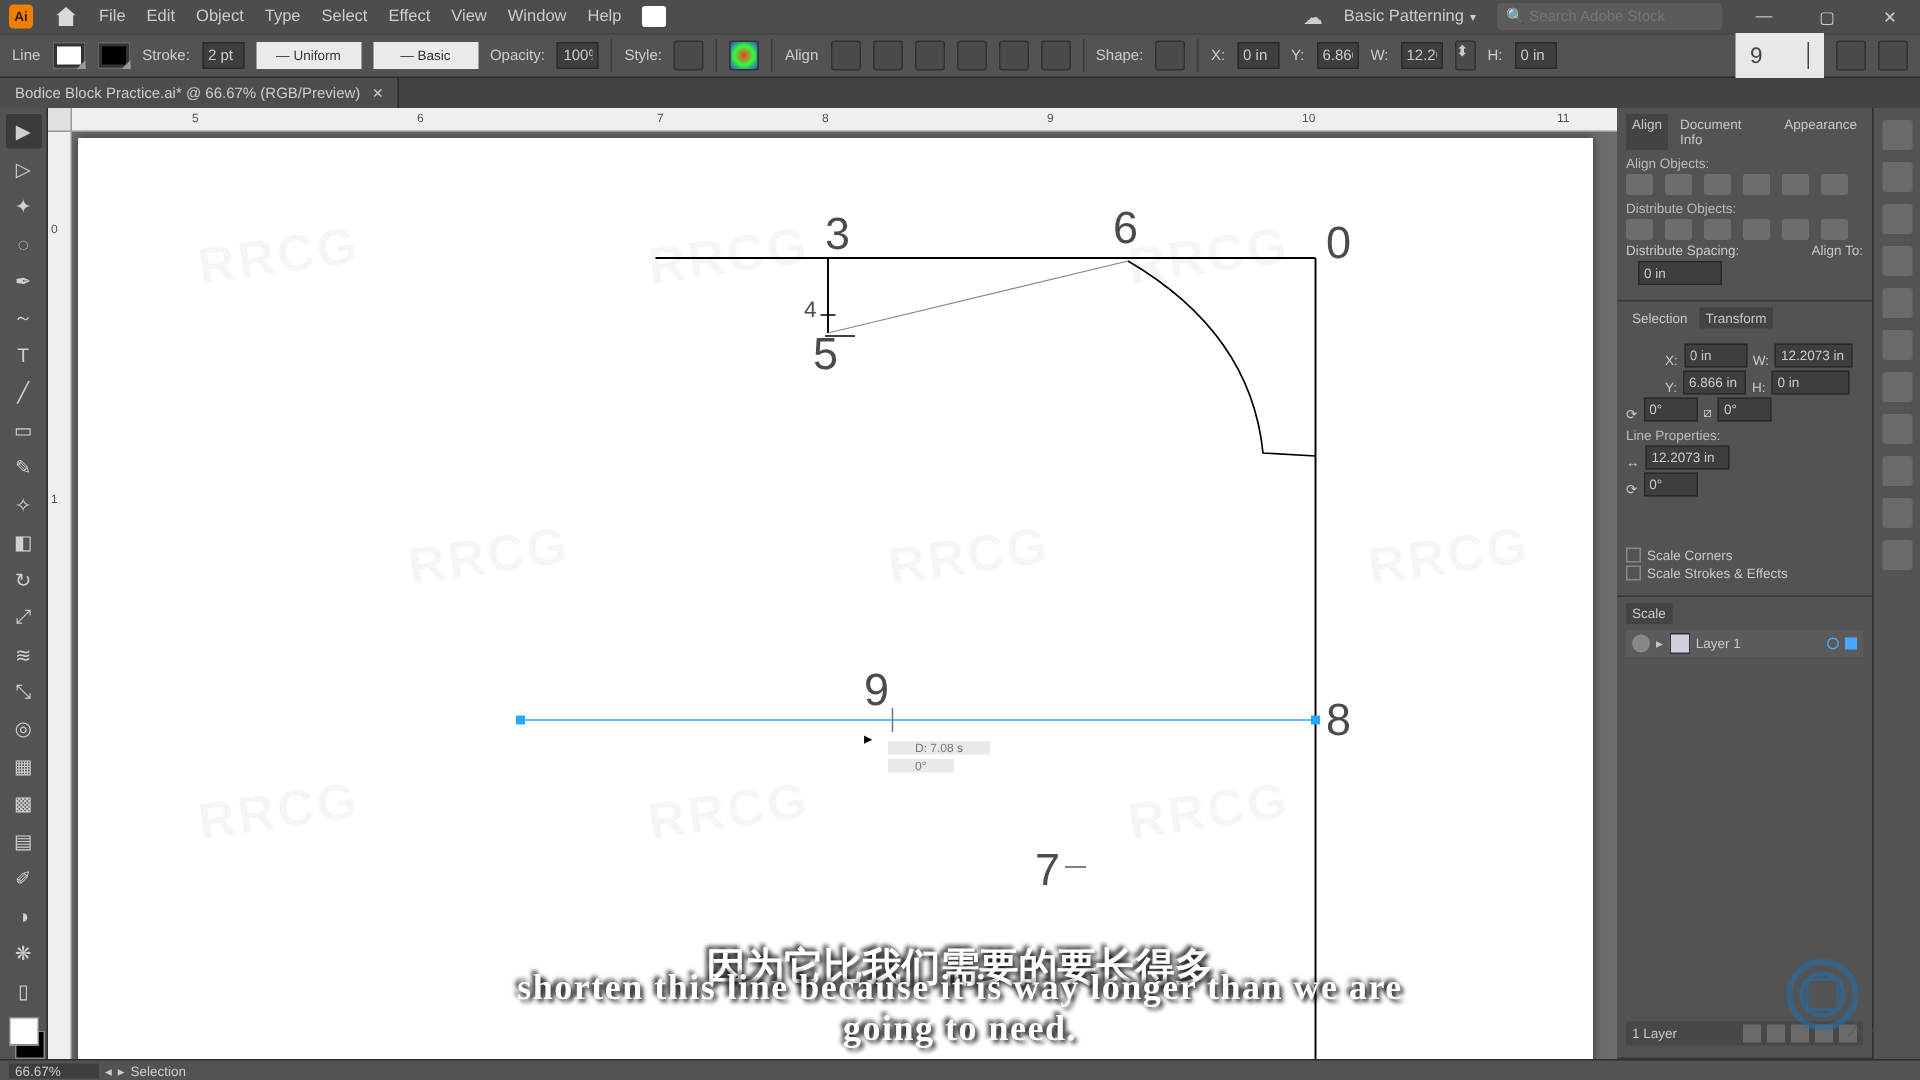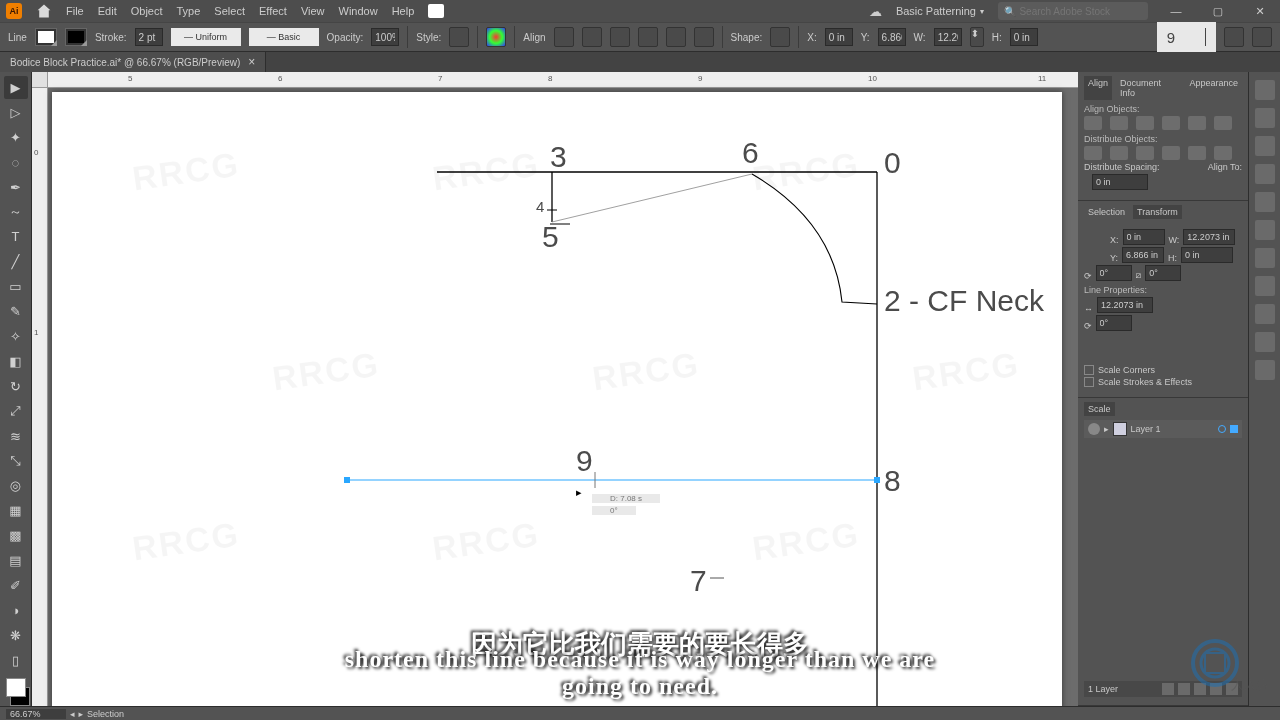--- a/index.html
+++ b/index.html
@@ -243,21 +243,20 @@
 
         <line x1="543" y1="380" x2="543" y2="396" stroke="#777" stroke-width="1"></line>
 
         <line x1="658" y1="486" x2="672" y2="486" stroke="#555" stroke-width="1"></line>
       </svg>
       <div class="pattern-label" style="left:498px;top:48px;">3</div>
       <div class="pattern-label" style="left:690px;top:44px;">6</div>
       <div class="pattern-label" style="left:832px;top:54px;">0</div>
       <div class="pattern-label" style="left:484px;top:106px;font-size:15px;">4</div>
       <div class="pattern-label" style="left:490px;top:128px;">5</div>
-      <div class="pattern-label" style="left:832px;top:192px;">2 - CF Neck</div>
       <div class="pattern-label" style="left:524px;top:352px;">9</div>
       <div class="pattern-label" style="left:832px;top:372px;">8</div>
       <div class="pattern-label" style="left:638px;top:472px;">7</div>
 
       <div class="cursor-arrow" style="left:524px;top:394px;">▸</div>
       <div class="cursor-readout" style="left:540px;top:402px;">D: 7.08 s</div>
       <div class="cursor-readout" style="left:540px;top:414px;">0°</div>
 
       <div class="watermark" style="left:80px;top:60px;">RRCG</div>
       <div class="watermark" style="left:380px;top:60px;">RRCG</div>

